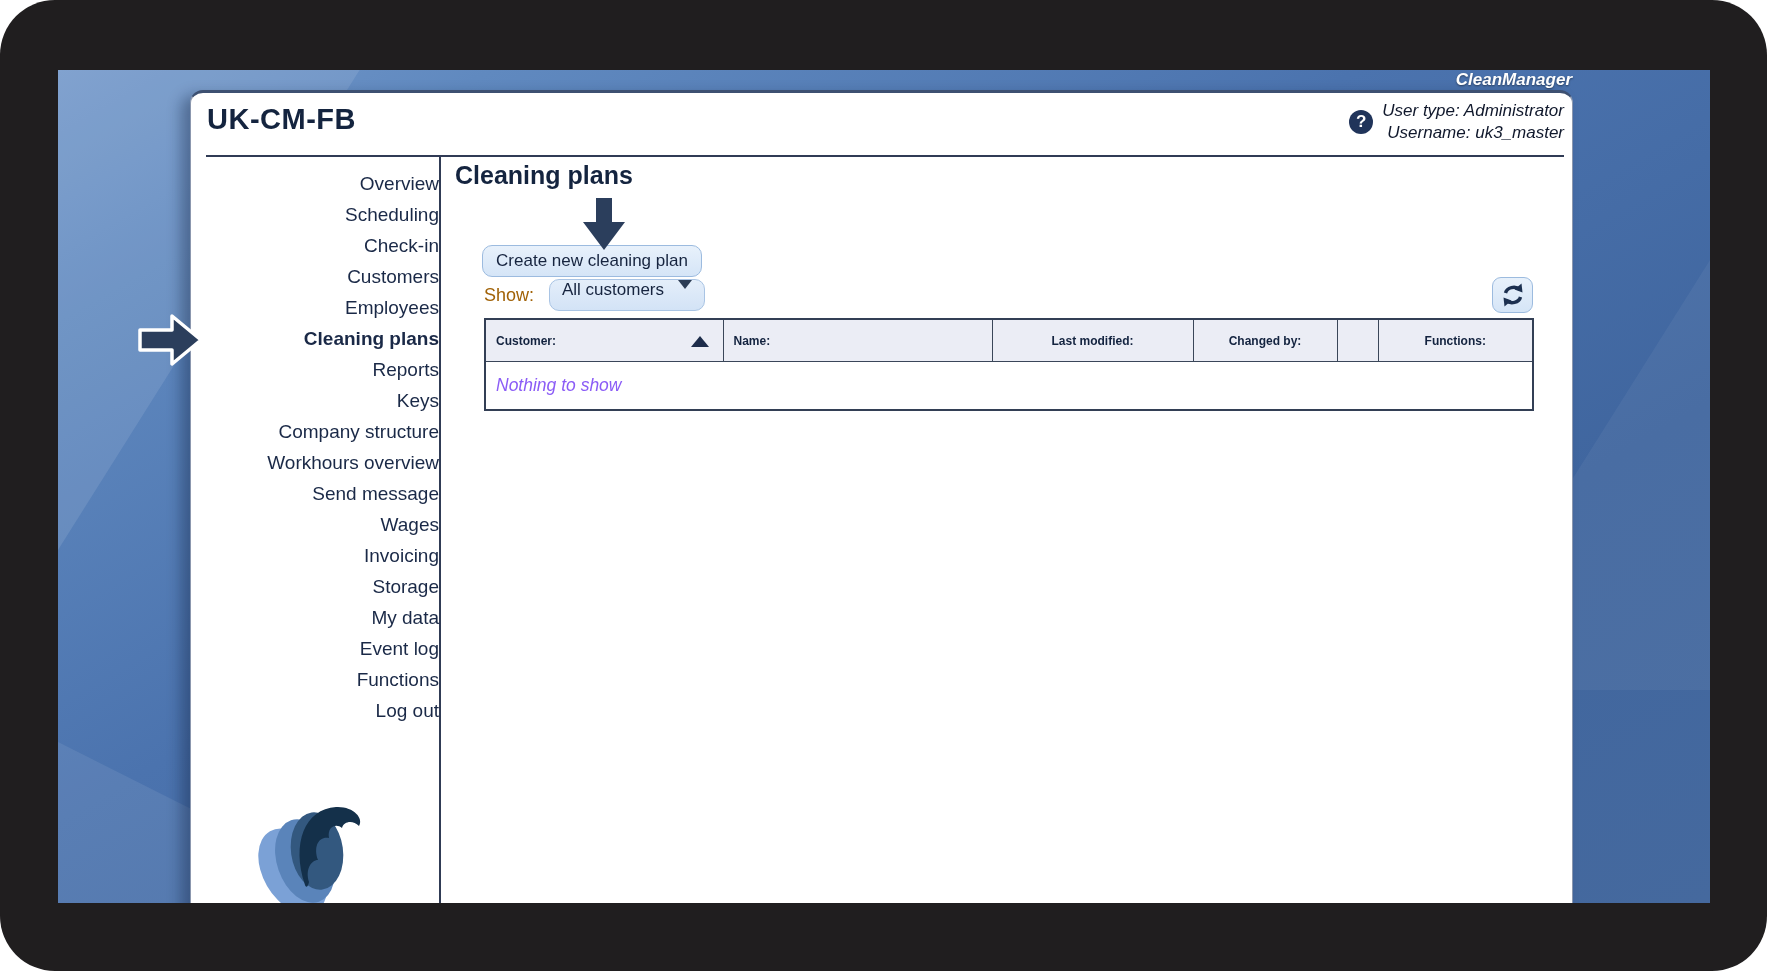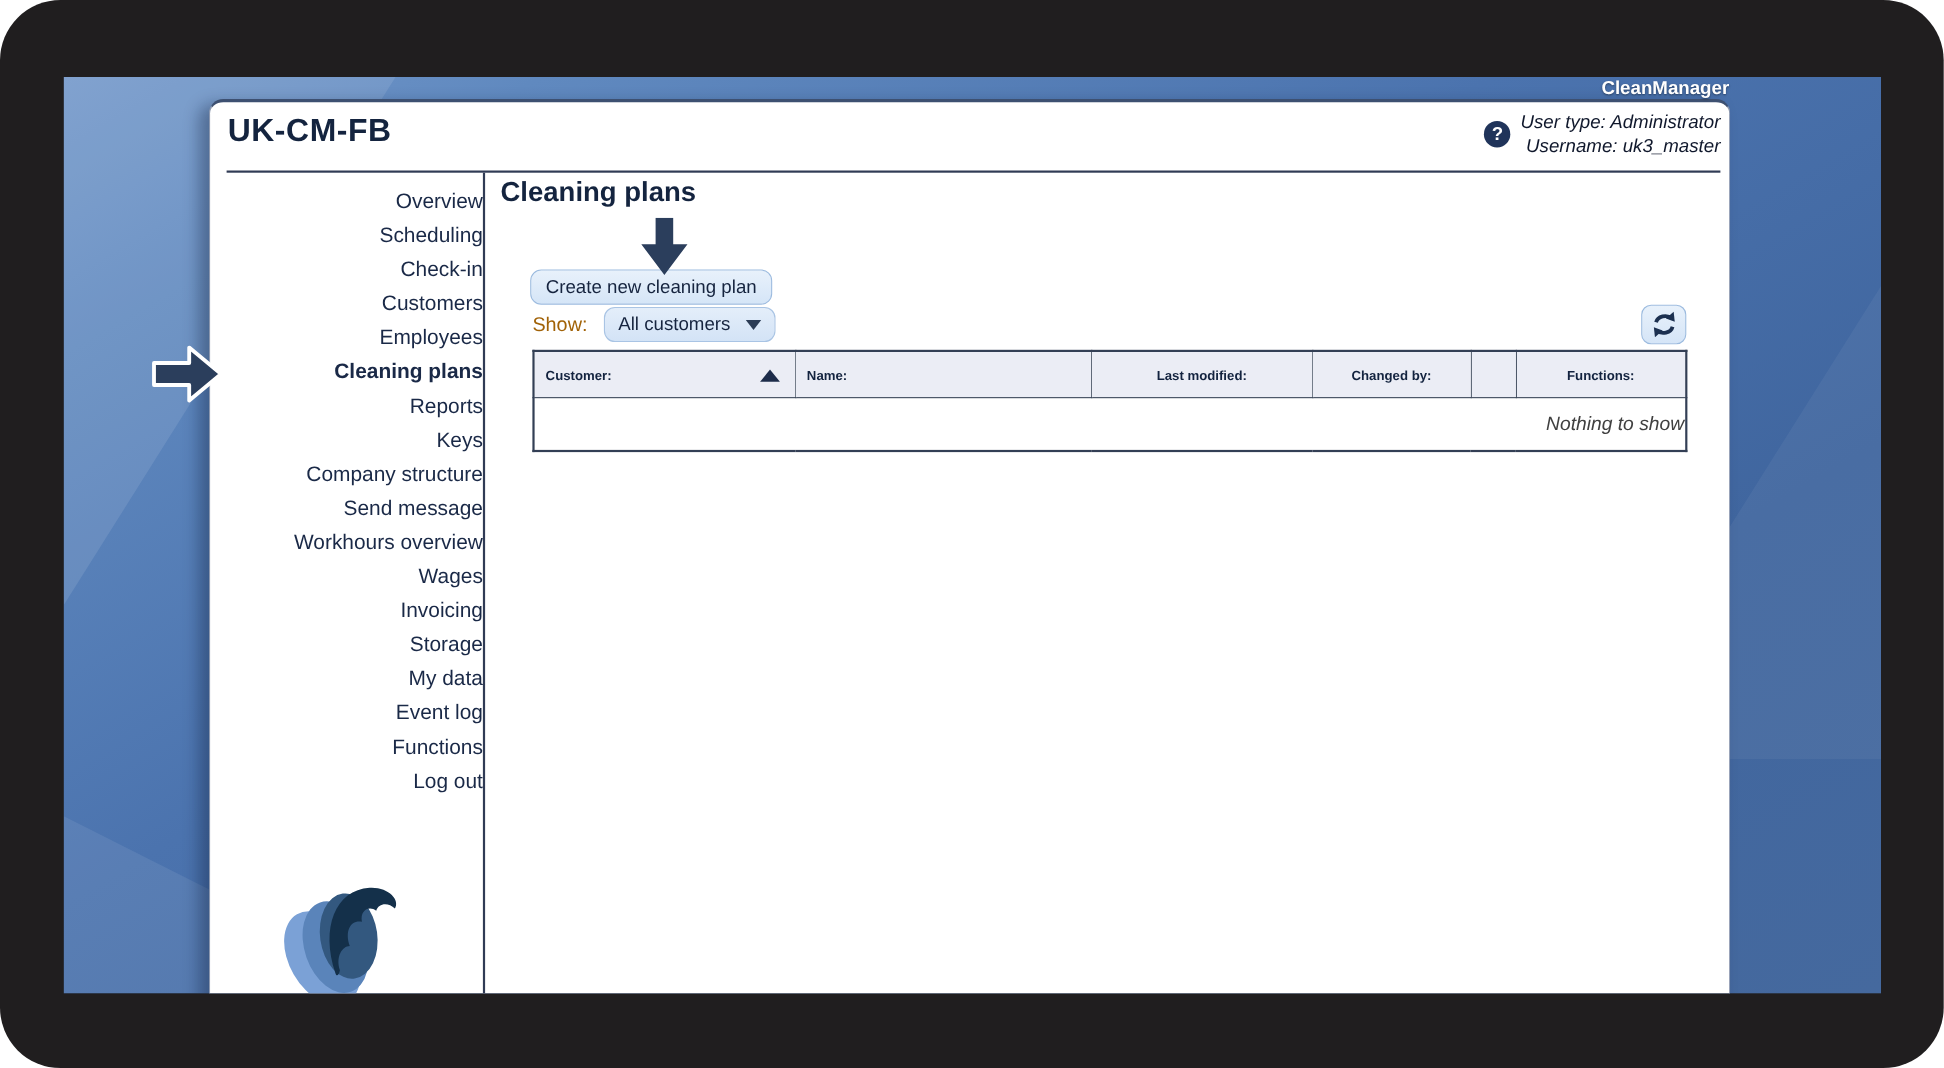--- a/index.html
+++ b/index.html
@@ -15,21 +15,21 @@
   .streak{position:absolute;pointer-events:none;}
   .streak.a{left:0;top:0;width:520px;height:600px;background:rgba(255,255,255,0.10);
             clip-path:polygon(0 0,58% 0,0 80%);}
   .streak.b{left:0;bottom:0;width:320px;height:230px;background:rgba(255,255,255,0.08);
             clip-path:polygon(0 30%,100% 100%,0 100%);}
   .streak.c{right:0;top:190px;width:270px;height:430px;background:rgba(255,255,255,0.05);
             clip-path:polygon(100% 0,100% 100%,0 100%);}
 
   .brand{position:absolute;top:0px;right:138px;height:20px;line-height:20px;
          color:#ffffff;font-weight:bold;font-size:17px;
-         text-shadow:0 1px 2px rgba(0,0,0,0.45);z-index:3;}
+         text-shadow:0 1px 2px rgba(0,0,0,0.45);z-index:3;font-style:italic;}
 
   
   .window{position:absolute;left:132px;top:20px;width:1383px;height:949px;
           background:#ffffff;border-radius:13px 13px 0 0;
           border:1px solid #8b97ae;border-top:3px solid #3d5071;border-bottom:none;
           box-shadow:-9px 5px 14px rgba(10,22,52,0.35);z-index:2;box-sizing:border-box;}
 
   .win-title{position:absolute;left:16px;top:10px;font-size:29px;font-weight:bold;
              color:#14243f;letter-spacing:.5px;}
   .help-user{position:absolute;right:8px;top:7px;display:flex;align-items:center;gap:9px;}
@@ -52,41 +52,41 @@
   .arrow-down{position:absolute;left:139px;top:41px;width:44px;height:53px;z-index:4;}
   .arrow-left-nav{position:absolute;left:80px;top:243px;width:66px;height:54px;z-index:5;}
 
   .btn-create{position:absolute;left:39px;top:88px;width:220px;height:32px;
               background:linear-gradient(#e8f1fb,#d5e5f7);border:1.5px solid #9cbbdf;border-radius:10px;
               font-family:"Liberation Sans",sans-serif;font-size:17px;color:#16243f;cursor:pointer;}
   .show-label{position:absolute;left:41px;top:122px;height:32px;line-height:32px;
               font-size:18px;color:#a16207;}
   .dropdown{position:absolute;left:106px;top:122px;width:156px;height:32px;box-sizing:border-box;
             background:linear-gradient(#e4eefa,#d3e3f6);border:1.5px solid #a9c4e4;border-radius:10px;
-            display:flex;align-items:center;justify-content:center;gap:14px;
+            display:flex;justify-content:center;gap:14px;
             font-size:17px;color:#16243f;cursor:pointer;}
   .dd-caret{width:0;height:0;border-left:7px solid transparent;border-right:7px solid transparent;
             border-top:9px solid #2b3c55;}
   .btn-refresh{position:absolute;left:1049px;top:120px;width:41px;height:36px;
                background:linear-gradient(#e8f1fb,#d5e5f7);border:1.5px solid #9cbbdf;border-radius:9px;
                display:flex;align-items:center;justify-content:center;cursor:pointer;box-sizing:border-box;}
 
   table.plans{position:absolute;left:41px;top:161px;width:1048px;border-collapse:collapse;
               table-layout:fixed;border:2px solid #333f55;}
   table.plans th{background:#ebedf5;border:1px solid #3a4659;height:41px;
                  font-size:12px;color:#13233f;font-weight:bold;padding:0 10px;cursor:pointer;
                  position:relative;}
   th.col-customer{text-align:left;}
   th.col-name{text-align:left;}
   th.col-center{text-align:center;margin-top:20px;}
   .sort-asc{position:absolute;right:14px;top:16px;width:0;height:0;
             border-left:9px solid transparent;border-right:9px solid transparent;
             border-bottom:11px solid #1d2c4a;}
-  td.empty-row{height:45px;background:#ffffff;font-style:italic;font-size:17.5px;color:#404040;
-               padding-left:10px;text-align:right;}
+  td.empty-row{height:45px;background:#ffffff;font-style:italic;font-size:17.5px;color:#8b5cf6;
+               padding-left:10px;}
 
   .logo{position:absolute;left:50px;top:698px;width:160px;height:115px;}
 </style>
 </head>
 <body>
 
 <div class="frame">
   <div class="desktop">
     <div class="streak a"></div>
     <div class="streak b"></div>
@@ -115,22 +115,22 @@
       <div class="sidebar">
         <div class="nav-item">Overview</div>
         <div class="nav-item">Scheduling</div>
         <div class="nav-item">Check-in</div>
         <div class="nav-item">Customers</div>
         <div class="nav-item">Employees</div>
         <div class="nav-item active">Cleaning plans</div>
         <div class="nav-item">Reports</div>
         <div class="nav-item">Keys</div>
         <div class="nav-item">Company structure</div>
+        <div class="nav-item">Workhours overview</div>
         <div class="nav-item">Send message</div>
-        <div class="nav-item">Workhours overview</div>
         <div class="nav-item">Wages</div>
         <div class="nav-item">Invoicing</div>
         <div class="nav-item">Storage</div>
         <div class="nav-item">My data</div>
         <div class="nav-item">Event log</div>
         <div class="nav-item">Functions</div>
         <div class="nav-item">Log out</div>
       </div>
 
       <svg class="logo" viewBox="0 0 160 115">

